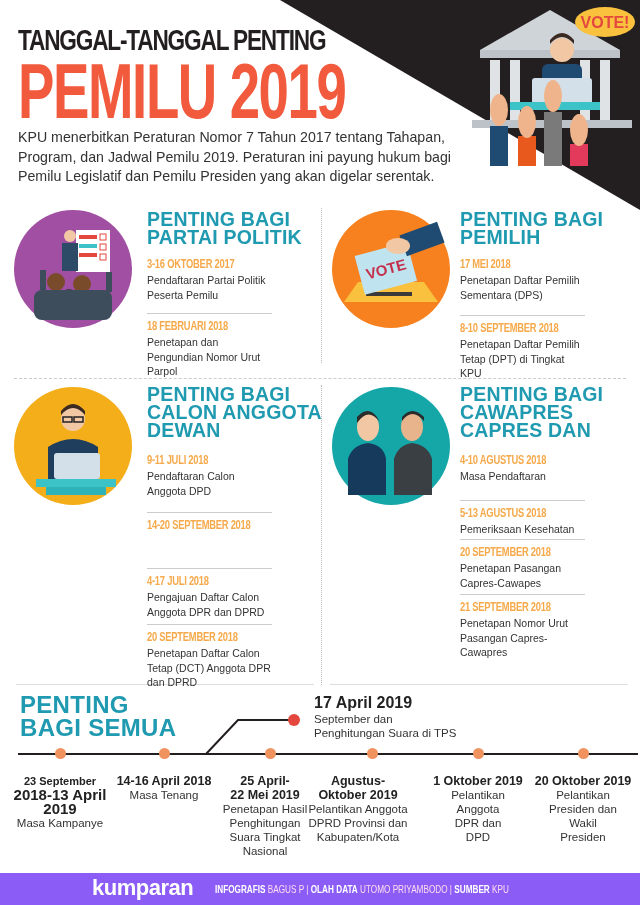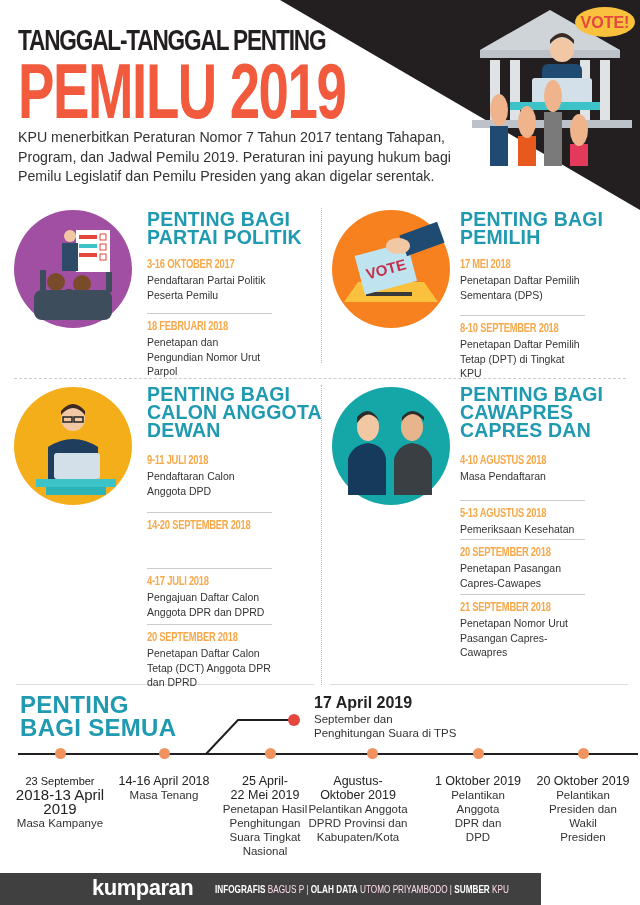--- a/index.html
+++ b/index.html
@@ -16,22 +16,22 @@
   .circle { position: absolute; width: 118px; height: 118px; border-radius: 50%; }
   .sec-title { position: absolute; color: #1f9ab0; font-weight: bold; font-size: 19.5px; line-height: 18px; letter-spacing: 0.2px; }
   .entry { position: absolute; width: 125px; }
   .entry .date { color: #f6a94a; font-weight: bold; font-size: 12px; transform: scaleX(0.78); transform-origin: left; white-space: nowrap; letter-spacing: -0.3px; }
   .entry .desc { font-size: 10.5px; line-height: 14.5px; color: #333; margin-top: 2px; }
   .entry.sep { border-top: 1.3px solid #ccc; padding-top: 5px; margin-top: 12px; }
   .tl-title { left: 20px; top: 693px; color: #1f9ab0; font-weight: bold; font-size: 24px; line-height: 23px; letter-spacing: 0.3px; }
   .tl-line { position: absolute; left: 18px; top: 753px; width: 620px; height: 2px; background: #231f20; }
   .tl-dot { position: absolute; width: 11px; height: 11px; border-radius: 50%; background: #f0935f; top: 748px; }
   .tl-item { position: absolute; text-align: center; font-size: 11.5px; line-height: 14px; color: #333; width: 110px; }
-  .tl-item .d { font-weight: normal; font-size: 12.5px; line-height: 14px; color: #222; }
-  .footer { position: absolute; left: 0; top: 873px; width: 541px; height: 32px; background: #404040; }
+  .tl-item .d { font-weight: bold; font-size: 12.5px; line-height: 14px; color: #222; }
+  .footer { position: absolute; left: 0; top: 873px; width: 640px; height: 32px; background: #8b5cf6; }
   .logo { position: absolute; left: 92px; top: 2px; color: #fff; font-size: 22px; font-weight: bold; letter-spacing: -0.5px; }
   .credits { position: absolute; left: 215px; top: 10px; color: #fde; font-size: 10.5px; white-space: nowrap; transform: scaleX(0.78); transform-origin: left; }
   .credits b { color: #fff; }
 </style>
 </head>
 <body>
 
 <div class="dark-tri"></div>
 
 <svg class="abs" style="left:470px;top:2px" width="170" height="170" viewBox="0 0 170 170">

